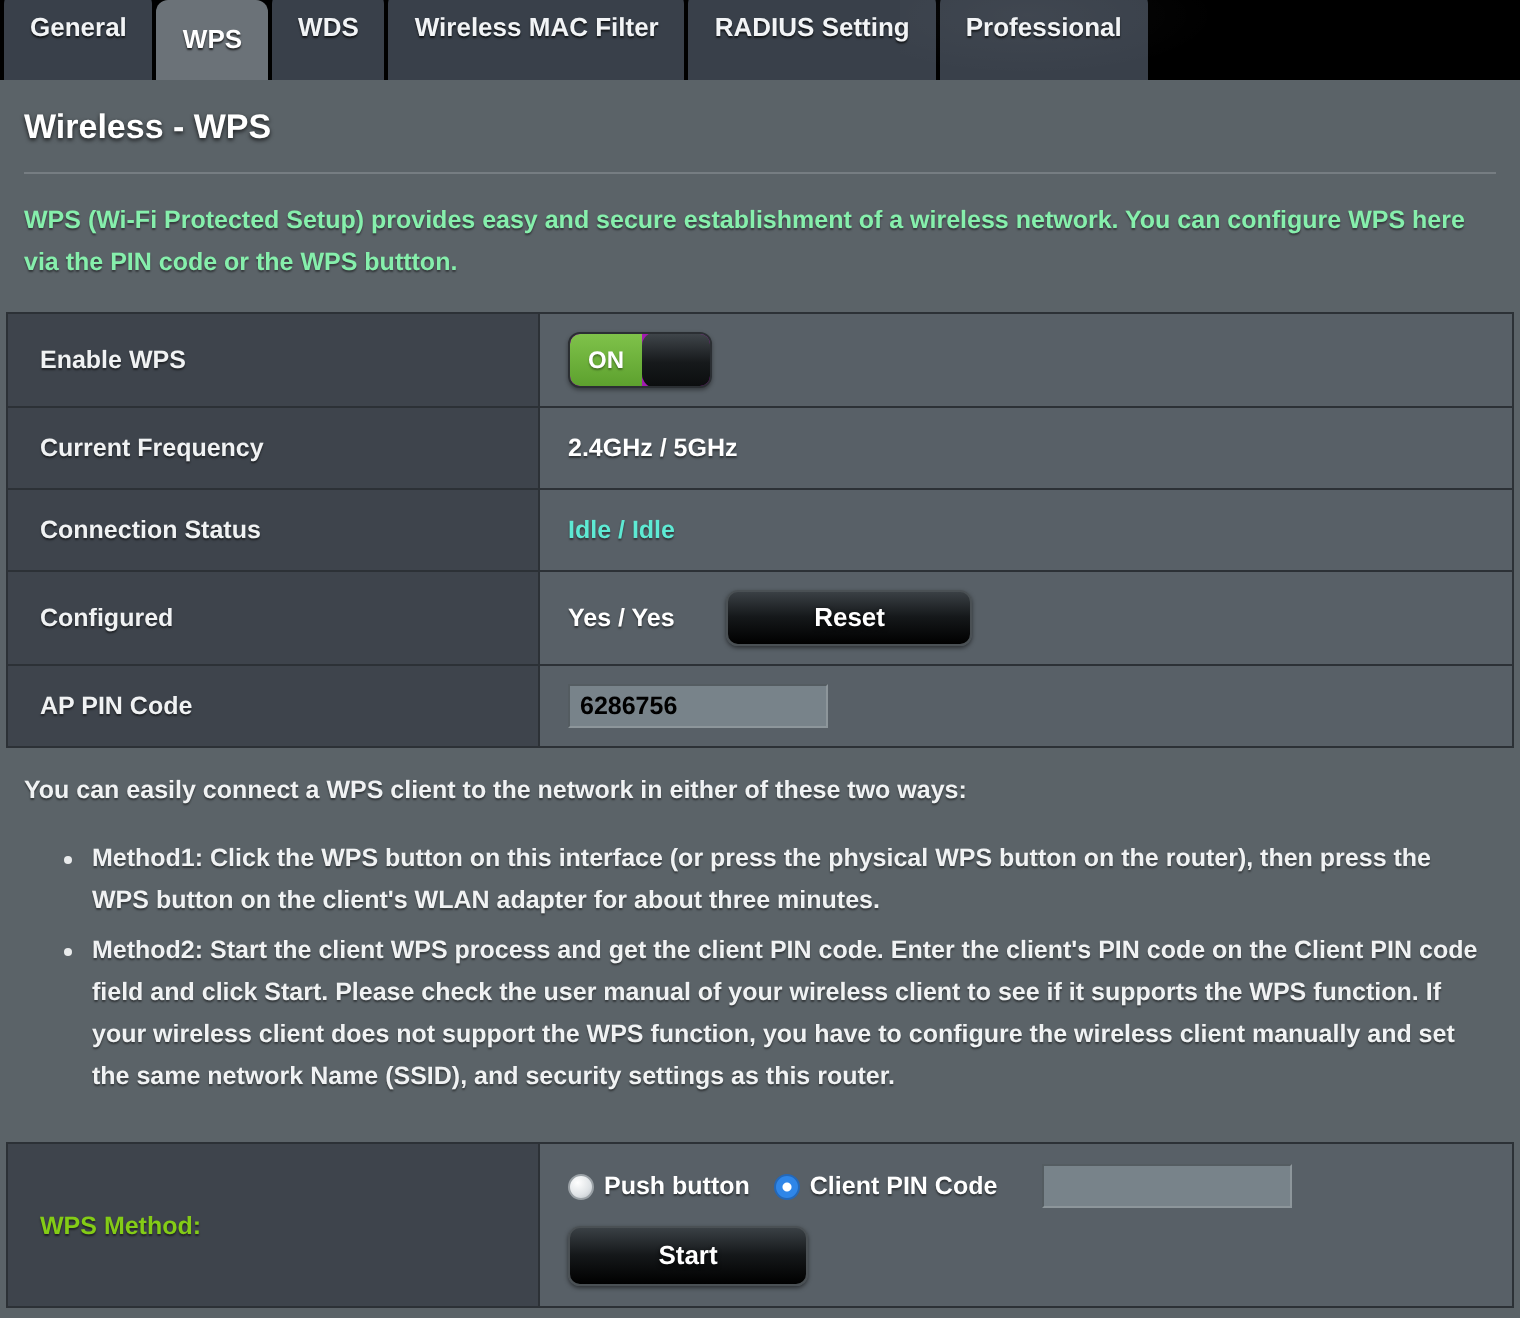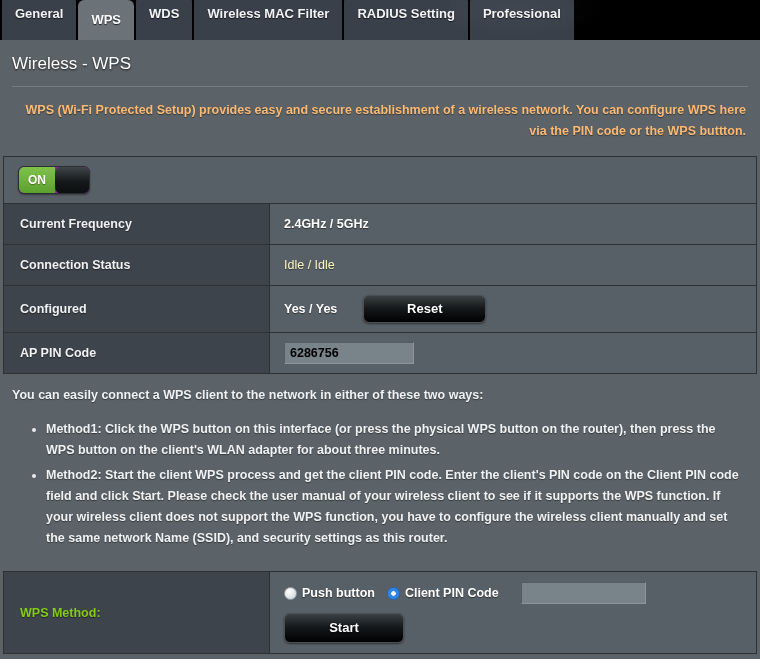--- a/index.html
+++ b/index.html
@@ -63,38 +63,37 @@
   
   .page {
     background: #5b6368;
     padding: 0;
   }
   .page-head {
     padding: 14px 12px 0 12px;
   }
   .page-title {
     font-size: 17px;
-    font-weight: normal;
+    font-weight: bold;
     color: #ffffff;
     text-shadow: 0 1px 2px rgba(0,0,0,0.75);
     padding-bottom: 12px;
   }
   .rule {
     height: 1px;
     background: #767d82;
     margin: 0 0 0 0;
   }
   .intro {
     font-size: 12.5px;
     font-weight: bold;
     line-height: 21px;
-    color: #fdba74;
+    color: #86efac;
     padding: 13px 14px 14px 12px;
     text-shadow: 0 1px 1px rgba(0,0,0,0.45);
-    text-align: right;
   }
 
   
   .table {
     margin: 0 3px;
     border: 1px solid #2c3136;
     border-bottom: none;
   }
   .row {
     display: flex;
@@ -124,22 +123,22 @@
     box-sizing: border-box;
   }
   .val-text {
     font-size: 12.5px;
     font-weight: bold;
     color: #ffffff;
     text-shadow: 0 1px 1px rgba(0,0,0,0.5);
   }
   .val-status {
     font-size: 12.5px;
-    font-weight: normal;
-    color: #fef9c3;
+    font-weight: bold;
+    color: #5eead4;
     text-shadow: 0 1px 1px rgba(0,0,0,0.45);
   }
 
   
   .toggle {
     width: 70px;
     height: 26px;
     border-radius: 6px;
     background: #a21caf;
     border: 1px solid #2b2f33;
@@ -315,20 +314,21 @@
   <div class="page-head">
     <div class="page-title">Wireless - WPS</div>
     <div class="rule"></div>
   </div>
 
   <div class="intro">WPS (Wi-Fi Protected Setup) provides easy and secure establishment of a wireless network. You can configure WPS here via the PIN code or the WPS buttton.</div>
 
   <div class="table">
 
     <div class="row">
+      <div class="cell-label">Enable WPS</div>
       <div class="cell-value">
         <div class="toggle">
           <div class="toggle-on">ON</div>
           <div class="toggle-knob"></div>
         </div>
       </div>
     </div>
 
     <div class="row">
       <div class="cell-label">Current Frequency</div>

